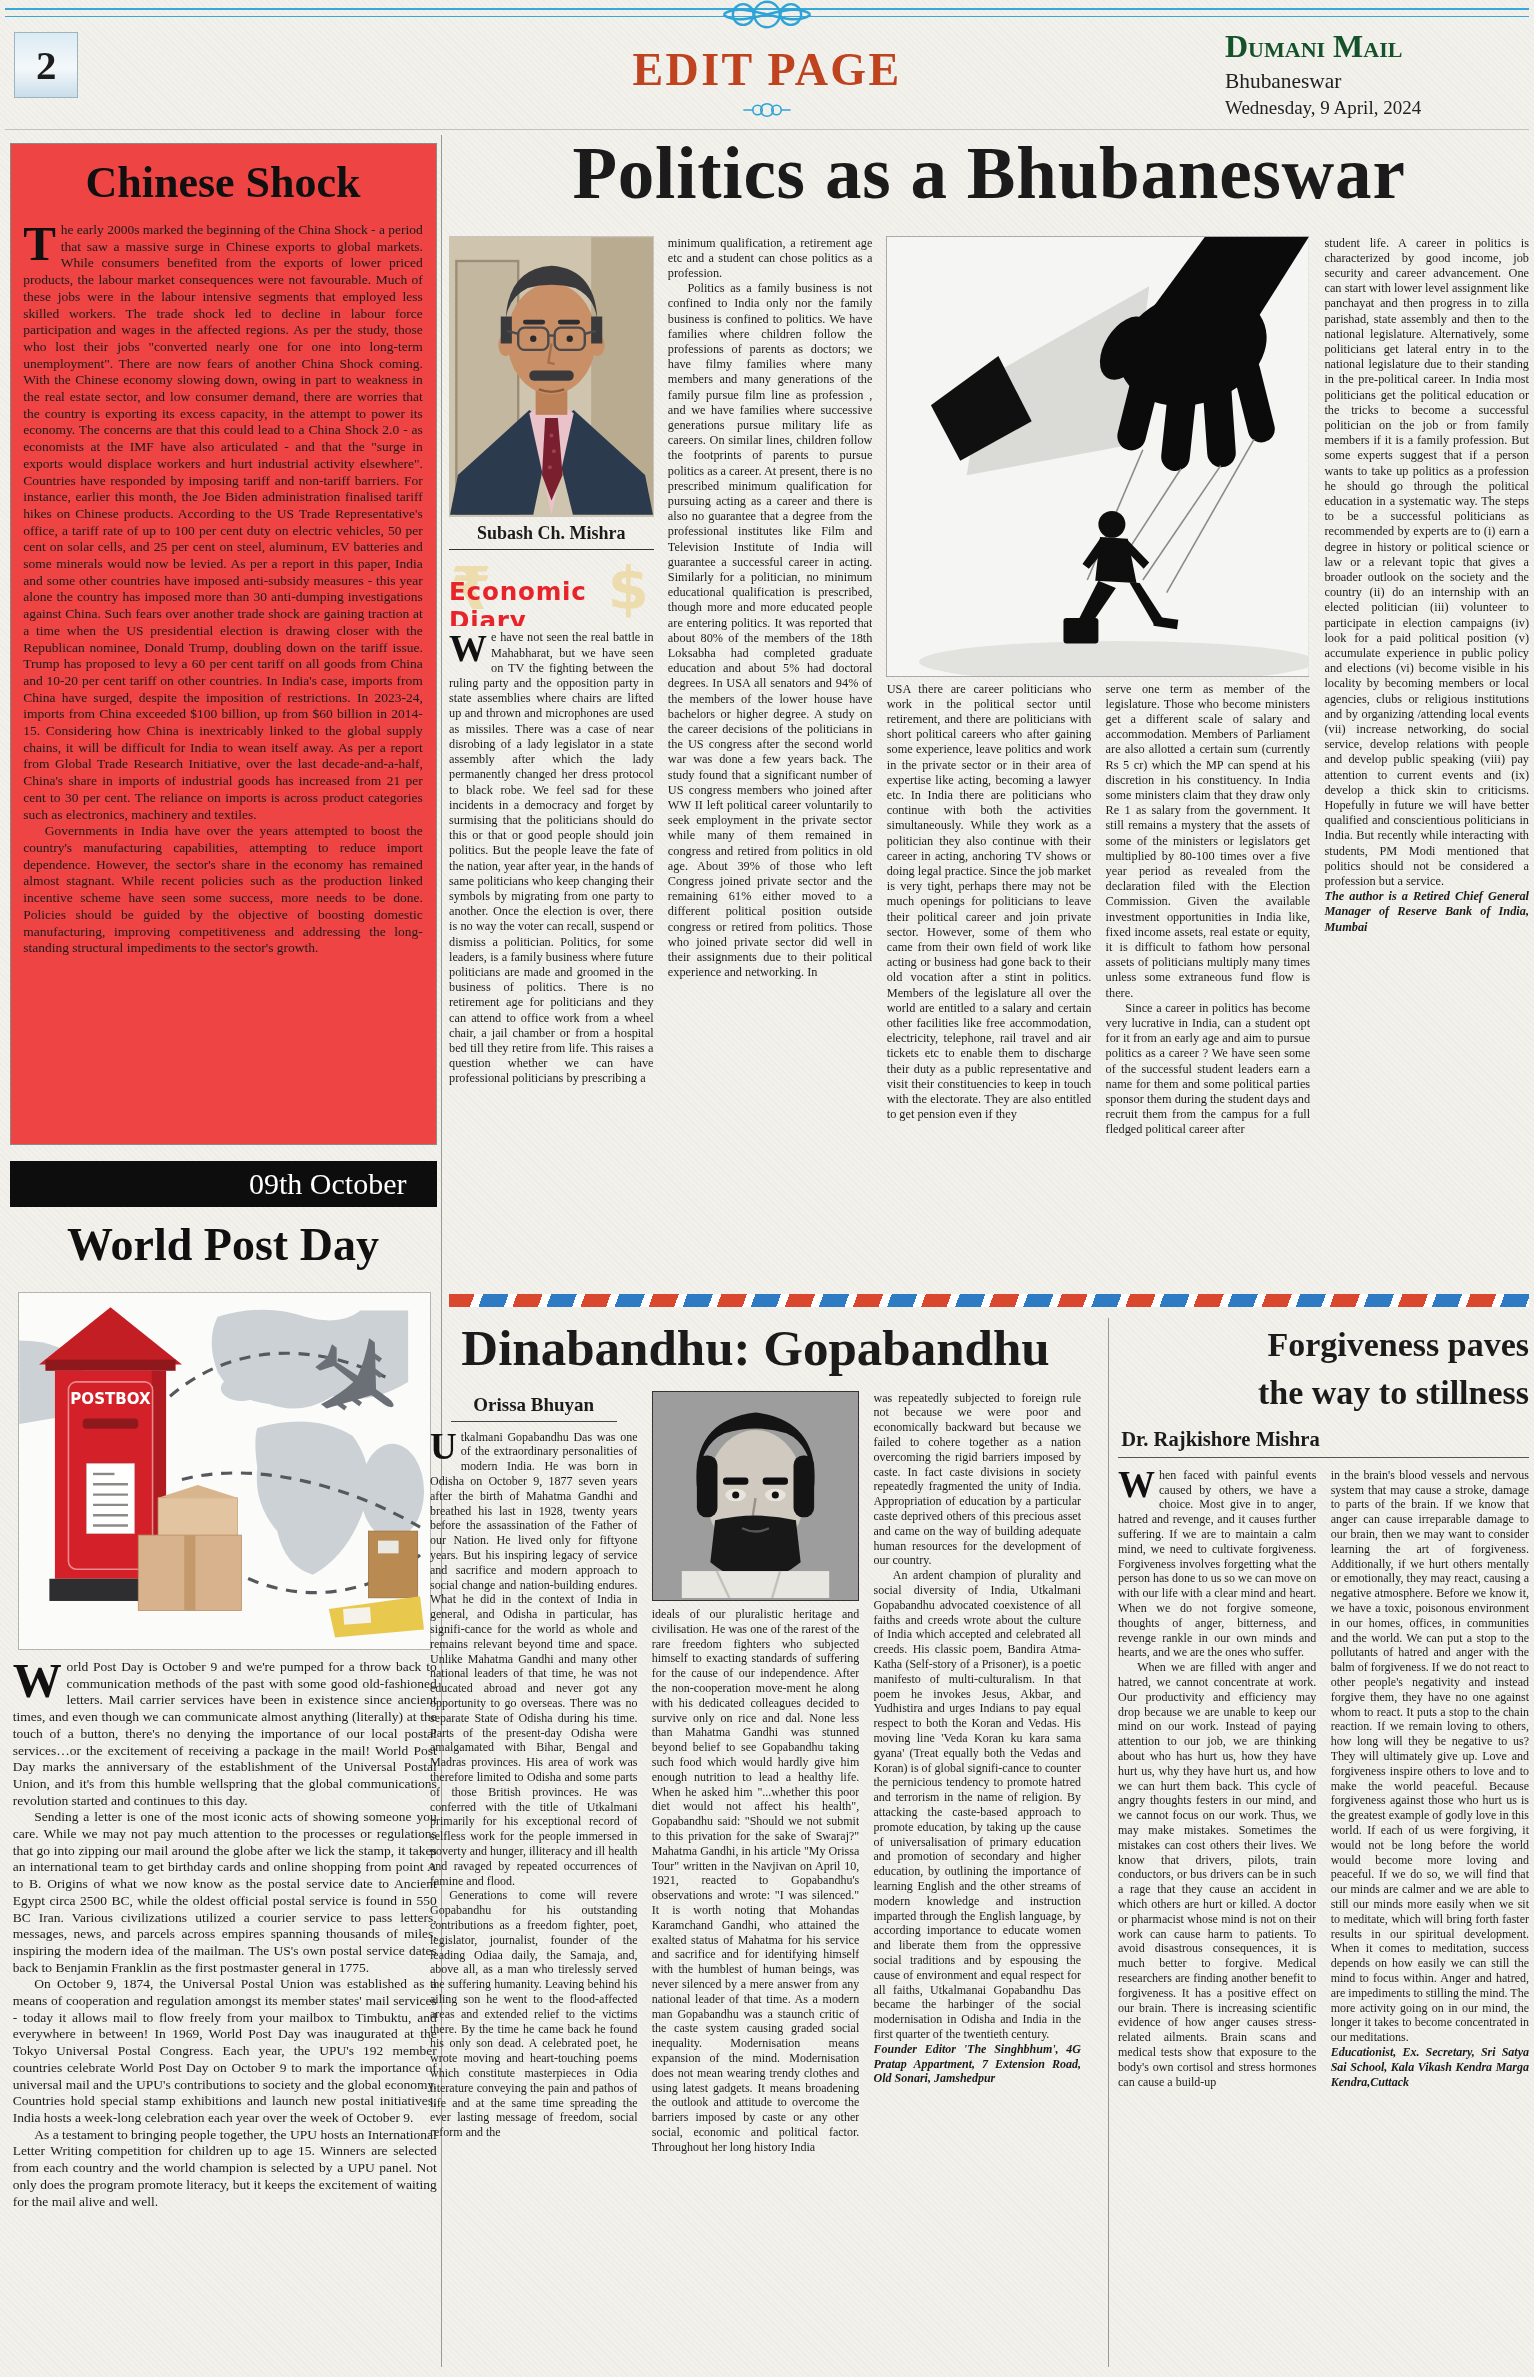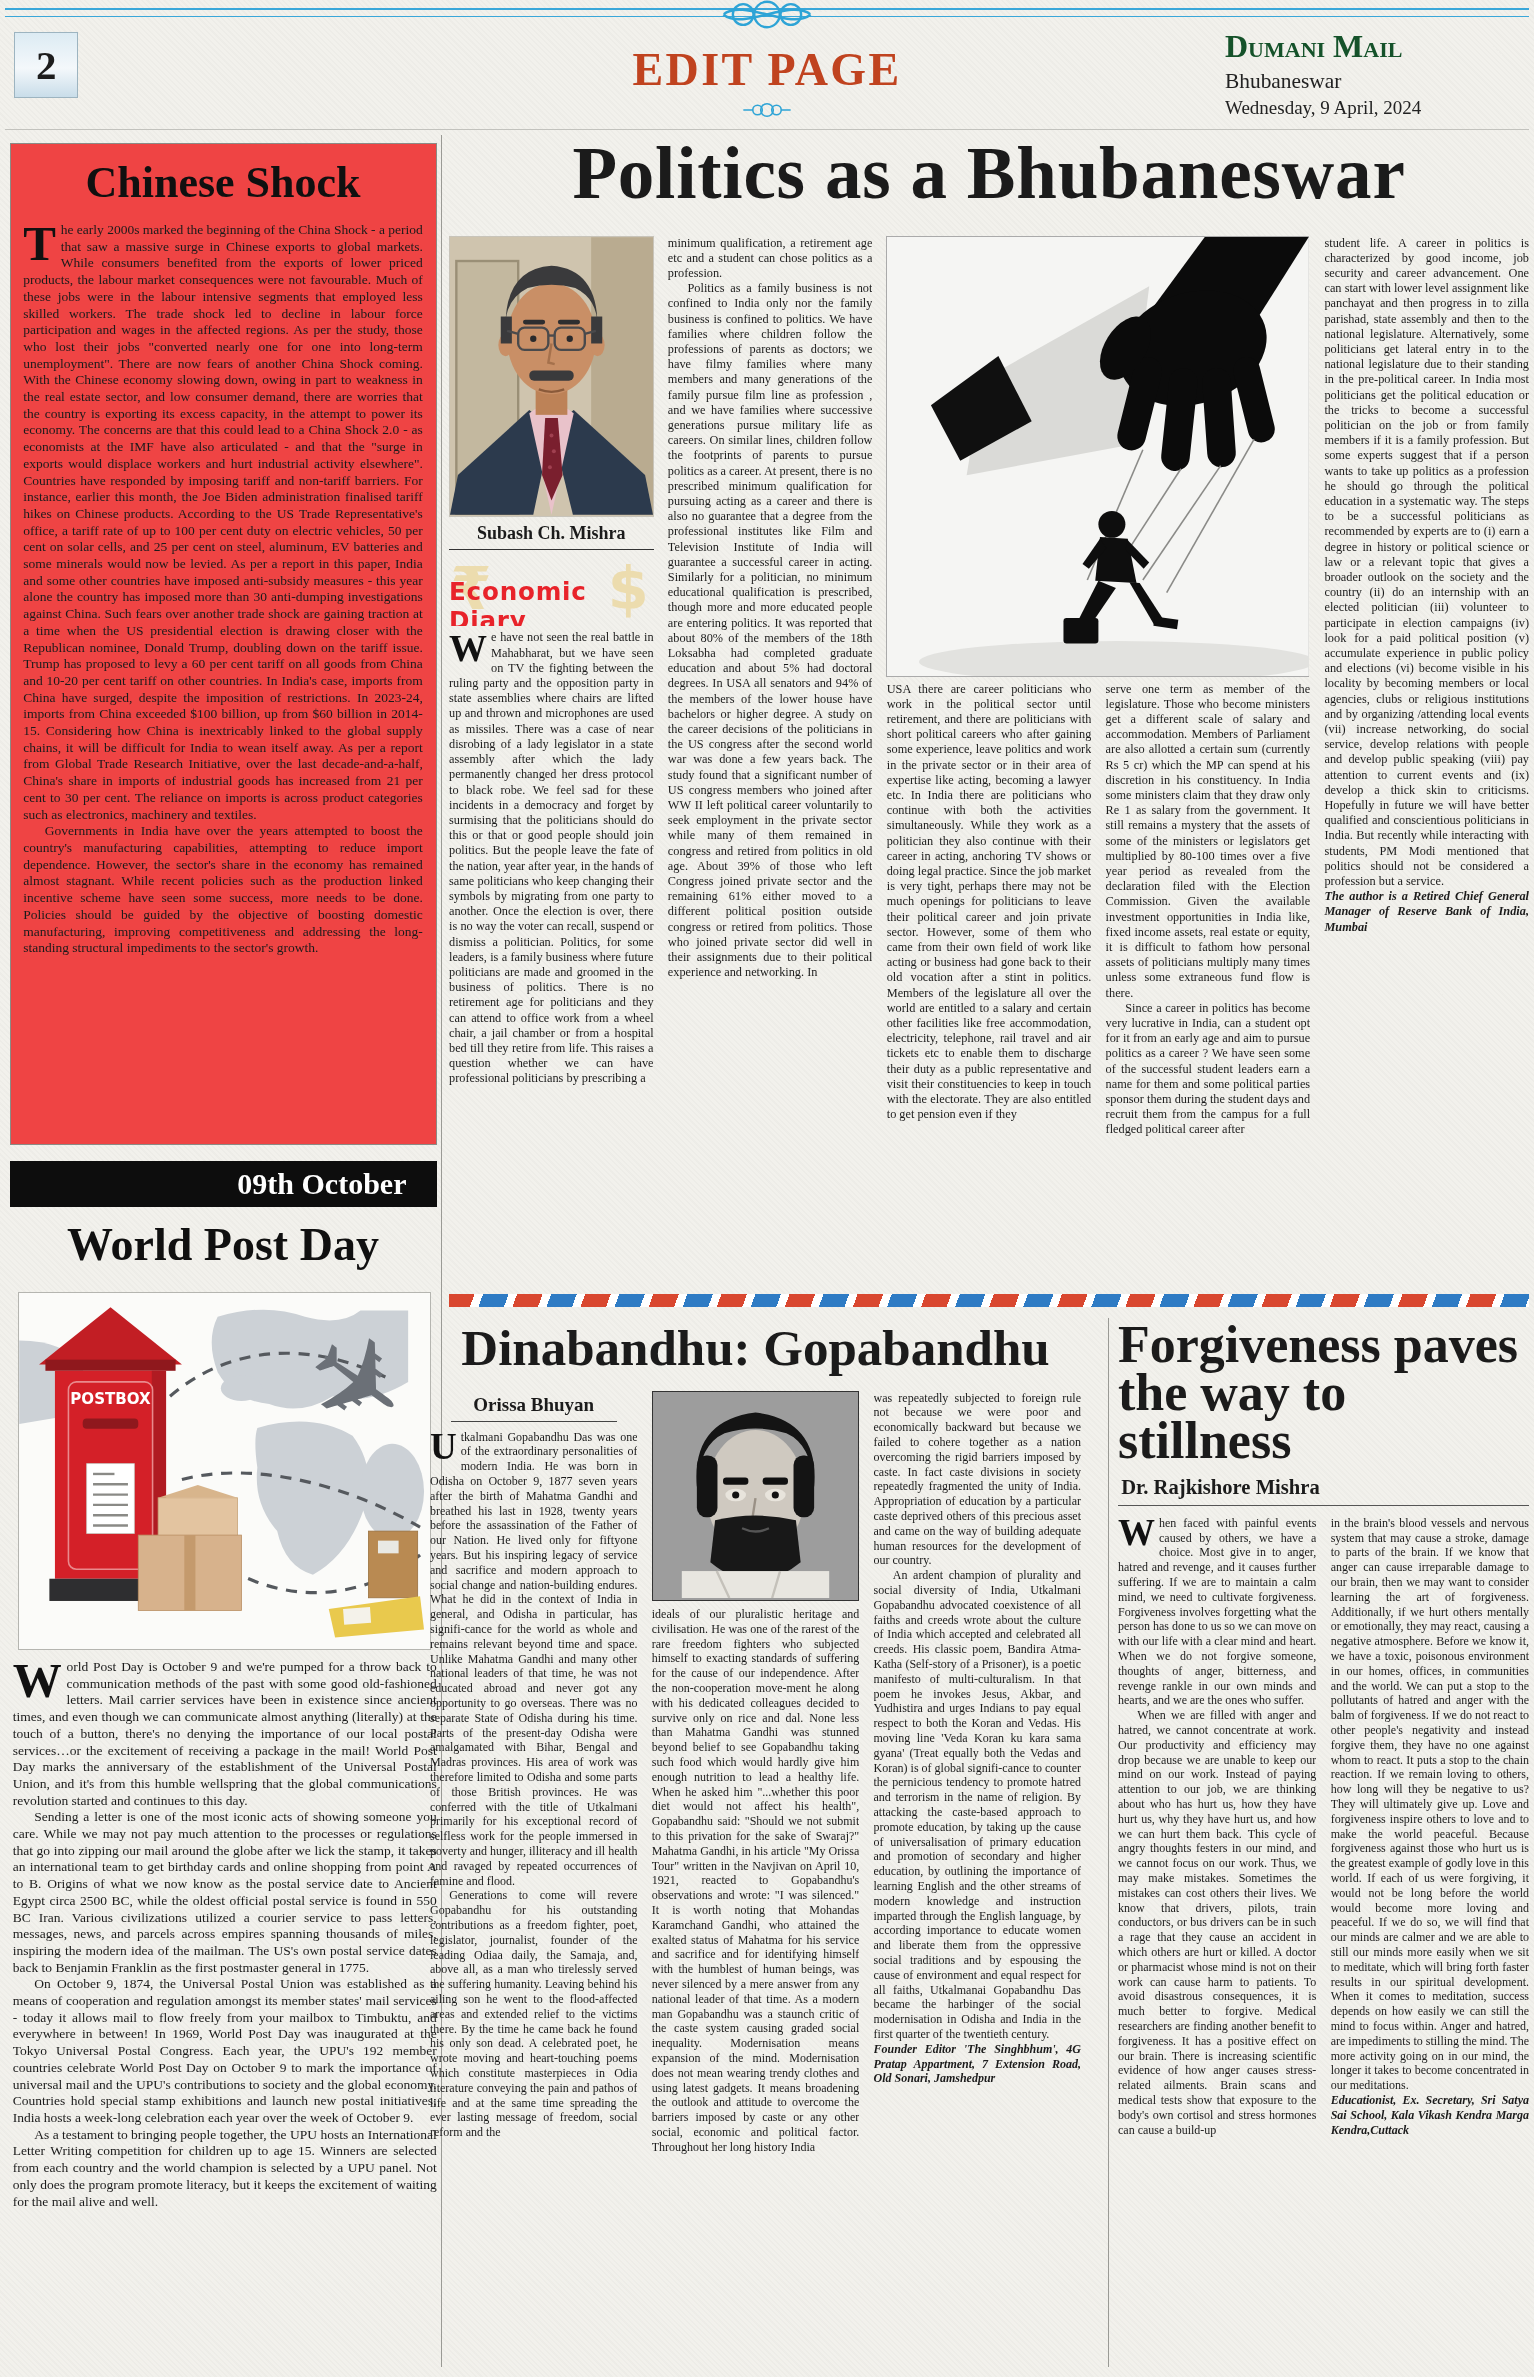--- a/index.html
+++ b/index.html
@@ -32,21 +32,21 @@
   .coltext p + p{text-indent:1.6em;}
   .dropcap{float:left;font-weight:bold;color:#111;}
   .bio{font-style:italic;font-weight:bold;text-align:right;margin-top:20.6px;}
   
   .chinese-box{position:absolute;left:9.5px;top:143px;width:427px;height:1002px;
         border:1.6px solid #8b8b86;background:#ef4444;padding:12.7px 12.7px 0 12.7px;box-sizing:border-box;overflow:hidden;}
   .chinese-box .art-title{font-size:44px;line-height:51px;margin-bottom:14.3px;}
   .cs-text{font-size:13.5px;line-height:16.7px;}
   .cs-text .dropcap{font-size:49px;line-height:38px;padding:3.2px 4.8px 0 0;}
   .october-banner{position:absolute;left:9.5px;top:1161px;width:427px;height:46px;background:#0d0d0d;
-        color:#fff;font-weight:bold;font-size:30px;text-align:right;line-height:46px;
+        color:#fff;font-weight:normal;font-size:30px;text-align:right;line-height:46px;
         padding-right:30px;box-sizing:border-box;}
   .wpd-title{position:absolute;left:9.5px;top:1218px;width:427px;font-size:46px;font-weight:bold;text-align:center;}
   .wpd-illus{position:absolute;left:17.5px;top:1292px;width:411px;height:356px;border:0.8px solid #b5b5b0;background:#fbfbf9;}
   .wpd-text{position:absolute;left:12.7px;top:1659px;width:424px;height:702px;font-size:13.5px;line-height:16.7px;}
   .wpd-text .dropcap{font-size:49px;line-height:38px;padding:3.2px 4.8px 0 0;}
   
   .politics{position:absolute;left:449px;top:129px;width:1080px;}
   .politics-title{font-size:73px;line-height:89px;font-weight:bold;text-align:center;letter-spacing:0.8px;}
   .politics-body{position:relative;margin-top:17.5px;height:1049px;display:flex;gap:14.3px;}
   .pcol{flex:1;display:flex;flex-direction:column;overflow:hidden;}
@@ -69,21 +69,21 @@
   .dina{position:absolute;left:430px;top:1318px;width:651px;}
   .dina-title{font-size:51px;line-height:60px;font-weight:bold;text-align:center;}
   .dina-body{margin-top:12.7px;height:975px;display:flex;gap:14.3px;}
   .dcol{flex:1;display:flex;flex-direction:column;overflow:hidden;}
   .dina .coltext{font-size:12px;line-height:14.8px;}
   .dina .coltext .dropcap{font-size:37px;line-height:29px;padding:2.4px 4px 0 0;}
   .dina .byline{font-size:19px;margin:3.2px 20.6px 8px 20.6px;}
   .dina-photo{height:208px;border:0.8px solid #333;background:#9d9d9d;margin-bottom:6.4px;flex:none;}
   
   .forg{position:absolute;left:1118px;top:1321px;width:411px;}
-  .forg-title{font-size:52px;line-height:48px;font-weight:bold;text-align:left;}
+  .forg-title{font-size:34px;line-height:48px;font-weight:bold;text-align:right;}
   .forg-author{font-weight:bold;font-size:20.6px;border-bottom:1.6px solid #555;padding:11px 0 6.4px 3.2px;margin-bottom:9.5px;}
   .forg-body{height:864px;display:flex;gap:14.3px;}
   .fcol{flex:1;overflow:hidden;}
   .forg .coltext{font-size:12px;line-height:14.8px;}
   .forg .coltext .dropcap{font-size:37px;line-height:29px;padding:2.4px 4px 0 0;}
 </style>
 </head>
 <body>
 
 <div id="page">

